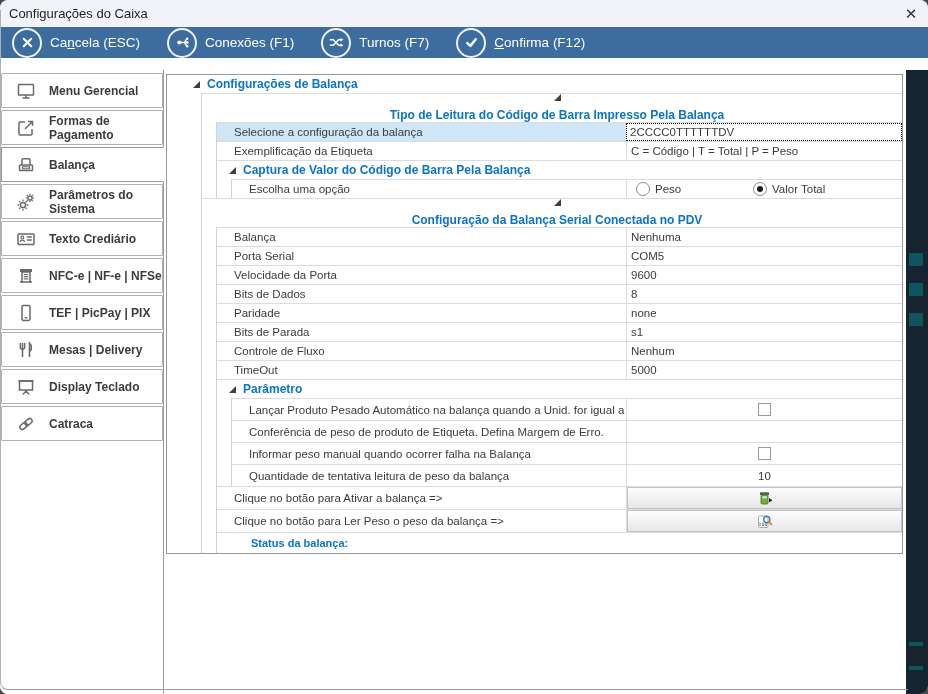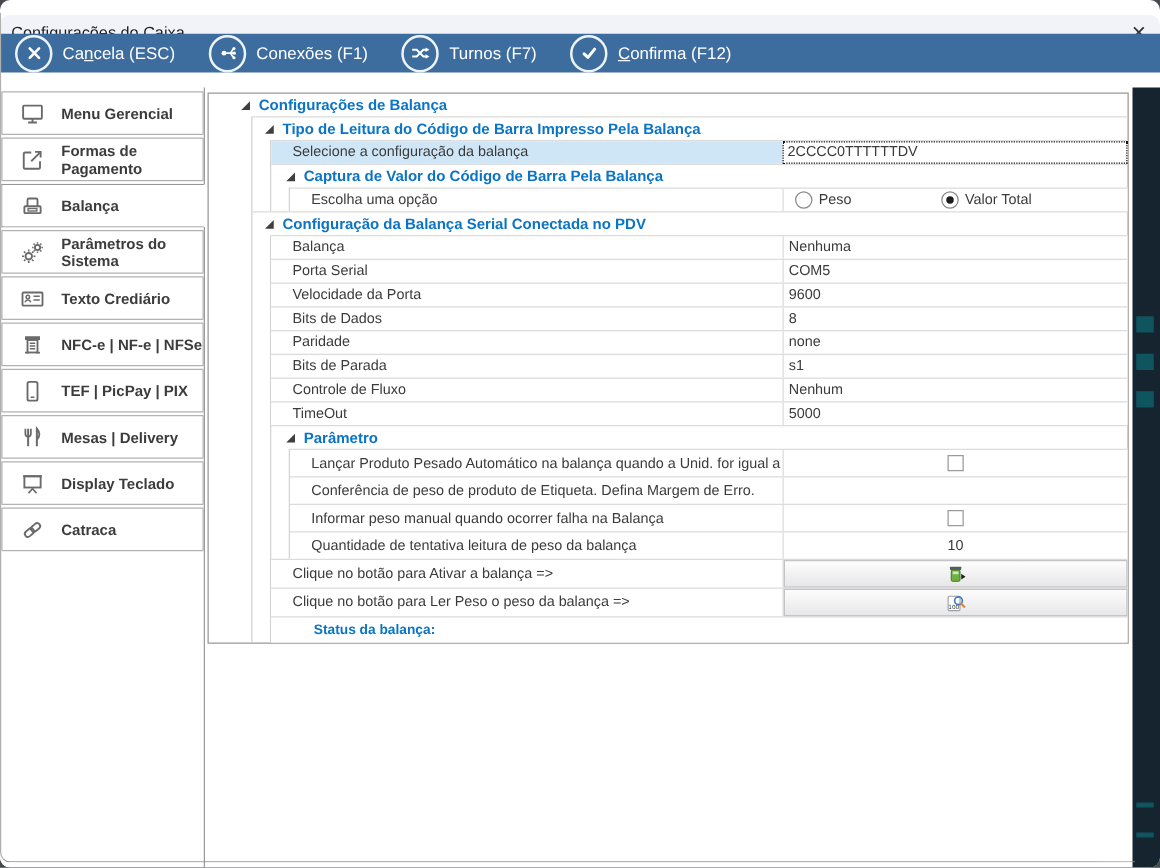--- a/index.html
+++ b/index.html
@@ -3,21 +3,21 @@
 <meta charset="utf-8">
 <style>
   html,body{margin:0;padding:0;}
   body{
     width:928px;height:694px;background:#46494d;
     font-family:"Liberation Sans","DejaVu Sans",sans-serif;
     -webkit-font-smoothing:antialiased;overflow:hidden;
   }
   .window{position:relative;width:928px;height:694px;background:#fff;border-radius:8px;overflow:hidden;}
   
-  .titlebar{position:absolute;left:0;top:12px;right:0;height:27px;background:#f1f3f8;display:flex;align-items:center;border-radius:8px 8px 0 0;}
+  .titlebar{position:absolute;left:0;top:0;right:0;height:27px;background:#f1f3f8;display:flex;align-items:center;border-radius:8px 8px 0 0;}
   .title{font-size:13px;color:#1f1f1f;padding-left:9px;}
   .close-btn{margin-left:auto;width:34px;height:27px;display:flex;align-items:center;justify-content:center;font-size:15px;color:#333;cursor:default;}
   
   .toolbar{position:absolute;left:0;top:27px;right:0;height:31px;background:#3d6d9e;display:flex;align-items:center;padding-left:12px;gap:27px;z-index:5;}
   .tbtn{display:flex;align-items:center;gap:8px;color:#fff;font-size:13.5px;cursor:default;}
   .tbtn .circ{width:26px;height:26px;border:2px solid #eef3f8;border-radius:50%;display:flex;align-items:center;justify-content:center;flex:0 0 auto;}
   .mn{text-decoration:underline;}
   
   .main{position:absolute;left:0;top:70px;right:22px;bottom:0;display:flex;background:#fff;}
   
@@ -27,21 +27,21 @@
     display:flex;align-items:center;padding-left:12px;gap:11px;background:#fff;font-size:12px;color:#3c3c3c;cursor:default;font-weight:bold;}
   .side-item .sicon{width:24px;height:22px;display:flex;align-items:center;justify-content:center;flex:0 0 auto;}
   .side-item svg{stroke:#6a6a6a;fill:none;stroke-width:1.5;}
   .side-item.selected{margin-right:0;z-index:3;border-color:#979797;border-right:1px solid #fff;}
   
   .content{flex:1;position:relative;background:#fff;}
   .grid{margin:4px 0 0 2px;width:737px;border:1px solid #989898;background:#fff;font-size:11.5px;color:#3b3b3b;box-sizing:border-box;padding-left:21px;}
   .ghead{display:flex;align-items:center;gap:7px;min-height:18px;font-weight:bold;font-size:12px;border-top:1px solid #dcdcdc;cursor:default;}
   .ghead .tri{width:0;height:0;border-left:7px solid transparent;border-bottom:7px solid #3f3f3f;flex:0 0 auto;}
   .ghead.root{border-top:none;padding-left:5px;}
-  .ghead.lvl1{padding-left:10px;}
+  .ghead.lvl1{padding-left:10px;flex-direction:column;}
   .ghead.lvl2{padding-left:12px;}
   .gbody{margin-left:13px;border-left:1px solid #d2d2d2;}
   .gbody2{margin-left:14px;border-left:1px solid #d2d2d2;}
   .trow{display:flex;align-items:stretch;min-height:18px;border-top:1px solid #dcdcdc;background:#fff;cursor:default;}
   .trow.tall{min-height:21px;}
   .trow.btnrow{min-height:22px;}
   .tlabel{flex:1;display:flex;align-items:center;padding-left:17px;white-space:nowrap;overflow:hidden;}
   .trow.selected .tlabel{background:#cfe6f7;}
   .tvalue{width:276px;flex:0 0 276px;border-left:1px solid #dcdcdc;display:flex;align-items:center;padding-left:4px;box-sizing:border-box;}
   .tvalue.focus-editor{border:1px dotted #111;padding-left:3px;}
@@ -238,20 +238,24 @@
         <div class="gbody">
 
           <div class="ghead lvl1 blue">
             <span class="tri"></span>
             <span>Tipo de Leitura do Código de Barra Impresso Pela Balança</span>
           </div>
           <div class="gbody2">
             <div class="trow selected">
               <div class="tlabel">Selecione a configuração da balança</div>
               <div class="tvalue focus-editor">2CCCC0TTTTTTDV</div>
+            </div>
+            <div class="trow">
+              <div class="tlabel">Exemplificação da Etiqueta</div>
+              <div class="tvalue">C = Código | T = Total | P = Peso</div>
             </div>
             <div class="ghead lvl2 blue">
               <span class="tri"></span>
               <span>Captura de Valor do Código de Barra Pela Balança</span>
             </div>
             <div class="gbody2">
               <div class="trow">
                 <div class="tlabel">Escolha uma opção</div>
                 <div class="tvalue">
                   <span class="radio radio1">

